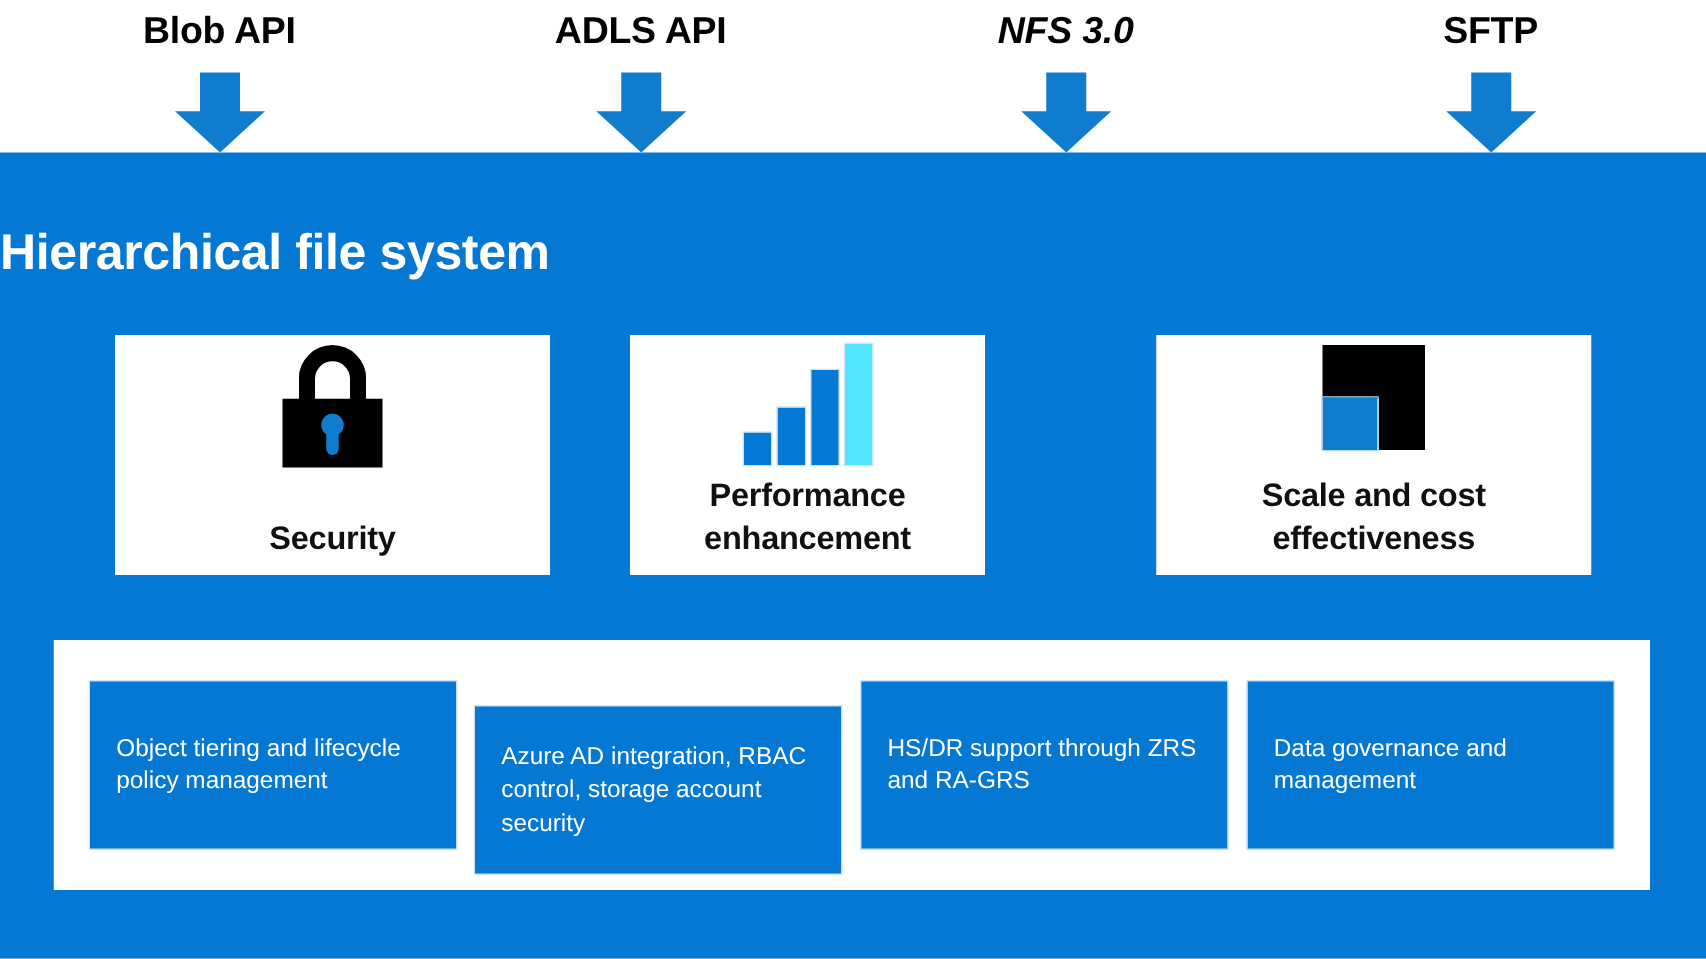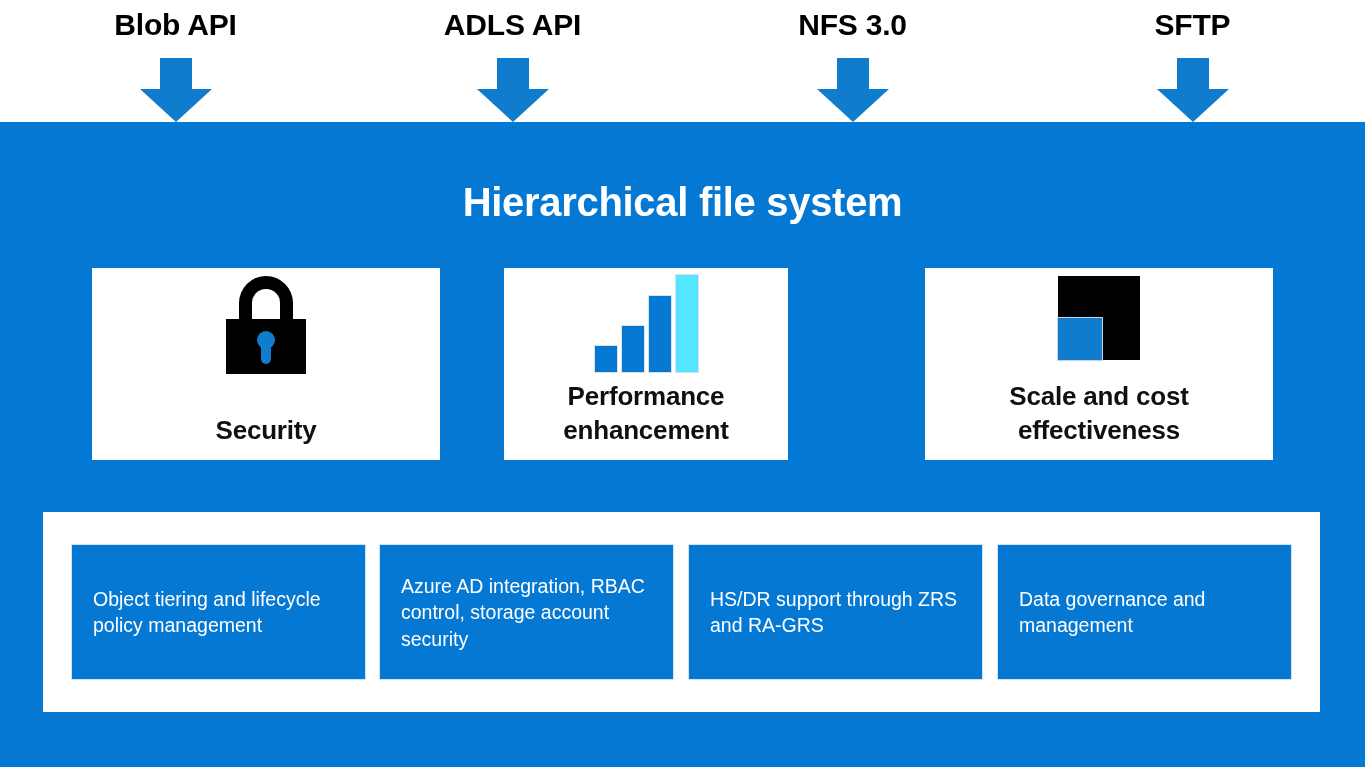--- a/index.html
+++ b/index.html
@@ -75,21 +75,20 @@
     width: 1365px;
     height: 645px;
     background: #0578d4;
   }
 
   #hfs-title {
     position: absolute;
     left: 0;
     top: 58px;
     width: 100%;
-    text-align: center;
     font-size: 40px;
     font-weight: bold;
     color: #ffffff;
     letter-spacing: -0.3px;
   }
 
   
   .feature-card {
     position: absolute;
     top: 146px;
@@ -263,21 +262,21 @@
   </div>
 
   <div class="api-col" style="left:400px; width:225px;">
     <div class="api-label">ADLS API</div>
     <div class="arrow">
       <div class="arrow-shaft"></div>
       <div class="arrow-head"></div>
     </div>
   </div>
 
-  <div class="api-col" style="left:740px; width:225px;">
+  <div class="api-col" style="left:740px; width:225px;font-style:italic;">
     <div class="api-label">NFS 3.0</div>
     <div class="arrow">
       <div class="arrow-shaft"></div>
       <div class="arrow-head"></div>
     </div>
   </div>
 
   <div class="api-col" style="left:1080px; width:225px;">
     <div class="api-label">SFTP</div>
     <div class="arrow">
@@ -324,21 +323,21 @@
       </div>
       <div class="feature-label">Scale and cost effectiveness</div>
     </div>
 
     <div id="bottom-panel">
 
       <div class="detail-box" style="left:29px; width:293px;">
         <div class="detail-text">Object tiering and lifecycle policy management</div>
       </div>
 
-      <div class="detail-box" style="left:337px; width:293px;">
+      <div class="detail-box" style="left:337px; width:293px;margin-top:20px;">
         <div class="detail-text">Azure AD integration, RBAC control, storage account security</div>
       </div>
 
       <div class="detail-box" style="left:646px; width:293px;">
         <div class="detail-text">HS/DR support through ZRS and RA-GRS</div>
       </div>
 
       <div class="detail-box" style="left:955px; width:293px;">
         <div class="detail-text">Data governance and management</div>
       </div>

